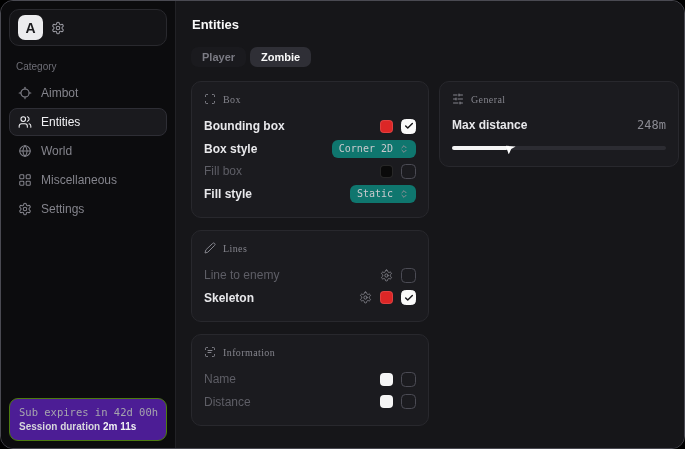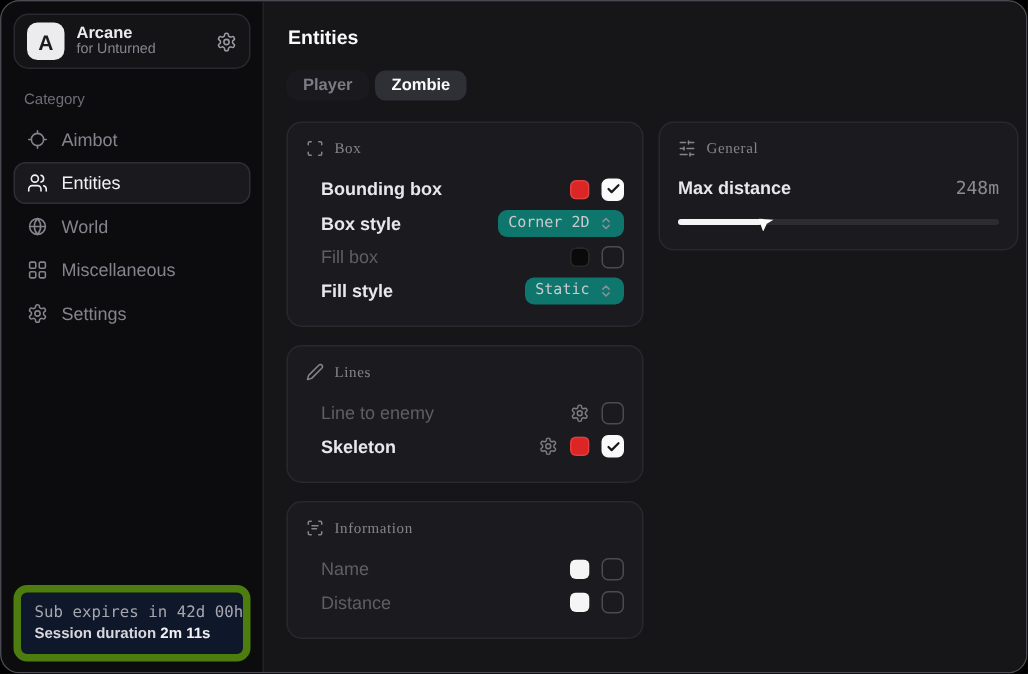--- a/index.html
+++ b/index.html
@@ -40,21 +40,21 @@
     display: flex; align-items: center; gap: 9px;
     height: 28px; padding: 0 8px; margin-bottom: 1px;
     border: 1px solid transparent; border-radius: 8px;
     color: #84848c; font-size: 12px; cursor: pointer;
   }
   .nav-item .nicon { display: flex; color: inherit; }
   .nav-item.active { background: #1a1a1e; border-color: #2e2e35; color: #f1f1f4; }
 
   .sub-card {
     position: absolute; left: 8px; right: 8px; bottom: 7px;
-    background: #0f172a; border: 5px solid #4d7c0f; border-radius: 9px;
+    background: #4c1d95; border: 1px solid #4d7c0f; border-radius: 9px;
     padding: 7px 9px 8px;
   }
   .sub-line1 {
     font-family: "DejaVu Sans Mono", monospace;
     font-size: 10.5px; color: #a6a6ad; margin-bottom: 3px; white-space: nowrap;
   }
   .sub-line2 { font-size: 10px; font-weight: 700; color: #d7d7dc; white-space: nowrap; }
   .sub-line2 .val { color: #f2f2f5; text-align: right; }
 
   
@@ -80,21 +80,20 @@
   .card-header {
     display: flex; align-items: center; gap: 7px; margin-bottom: 10px;
     color: #84848c; font-family: Liberation Serif, serif;
     font-size: 10px; letter-spacing: 0.4px;
   }
   .card-header .hicon { display: flex; color: #84848c; }
 
   .row {
     display: flex; align-items: center; justify-content: space-between;
     height: 22.5px;
-    margin-left: 10px;
   }
   .row-label { font-size: 12px; font-weight: 600; color: #e8e8eb; }
   .row.disabled .row-label { color: #5e5e66; font-weight: 500; }
   .controls { display: flex; align-items: center; gap: 8px; }
 
   .swatch { width: 13px; height: 13px; border-radius: 4px; border: 1px solid rgba(255,255,255,0.12); cursor: pointer; }
   .checkbox {
     width: 15px; height: 15px; border-radius: 4.5px;
     border: 1.5px solid #4b4b54; background: transparent;
     display: flex; align-items: center; justify-content: center; cursor: pointer;
@@ -130,24 +129,20 @@
 </head>
 <body>
 
 <div class="window">
 
   <aside class="sidebar">
 
     <div class="brand-card">
       <div class="logo">
         <span>A</span>
-      </div>
-      <div class="brand-text">
-        <div class="brand-title">Arcane</div>
-        <div class="brand-sub">for Unturned</div>
       </div>
       <span class="brand-gear">
         <svg width="14" height="14" viewBox="0 0 24 24" fill="none" stroke="currentColor" stroke-width="1.8" stroke-linecap="round" stroke-linejoin="round">
             <path d="M12.22 2h-.44a2 2 0 0 0-2 2v.18a2 2 0 0 1-1 1.73l-.43.25a2 2 0 0 1-2 0l-.15-.08a2 2 0 0 0-2.73.73l-.22.38a2 2 0 0 0 .73 2.73l.15.1a2 2 0 0 1 1 1.72v.51a2 2 0 0 1-1 1.74l-.15.09a2 2 0 0 0-.73 2.73l.22.38a2 2 0 0 0 2.73.73l.15-.08a2 2 0 0 1 2 0l.43.25a2 2 0 0 1 1 1.73V20a2 2 0 0 0 2 2h.44a2 2 0 0 0 2-2v-.18a2 2 0 0 1 1-1.73l.43-.25a2 2 0 0 1 2 0l.15.08a2 2 0 0 0 2.73-.73l.22-.39a2 2 0 0 0-.73-2.73l-.15-.08a2 2 0 0 1-1-1.74v-.5a2 2 0 0 1 1-1.74l.15-.09a2 2 0 0 0 .73-2.73l-.22-.38a2 2 0 0 0-2.73-.73l-.15.08a2 2 0 0 1-2 0l-.43-.25a2 2 0 0 1-1-1.73V4a2 2 0 0 0-2-2z"></path>
             <circle cx="12" cy="12" r="3"></circle>
           </svg>
       </span>
     </div>
 
     <div class="category-label">Category</div>

